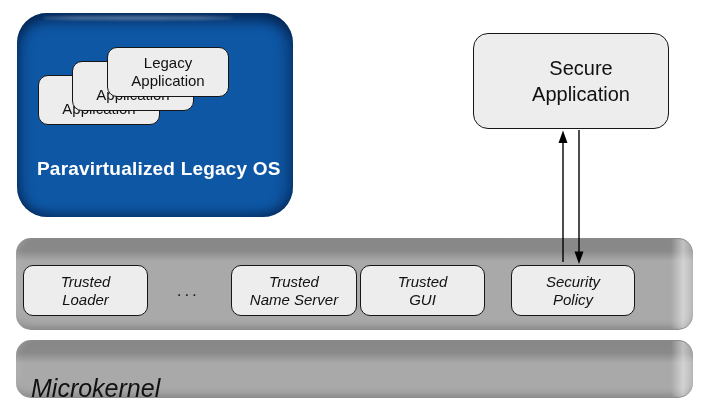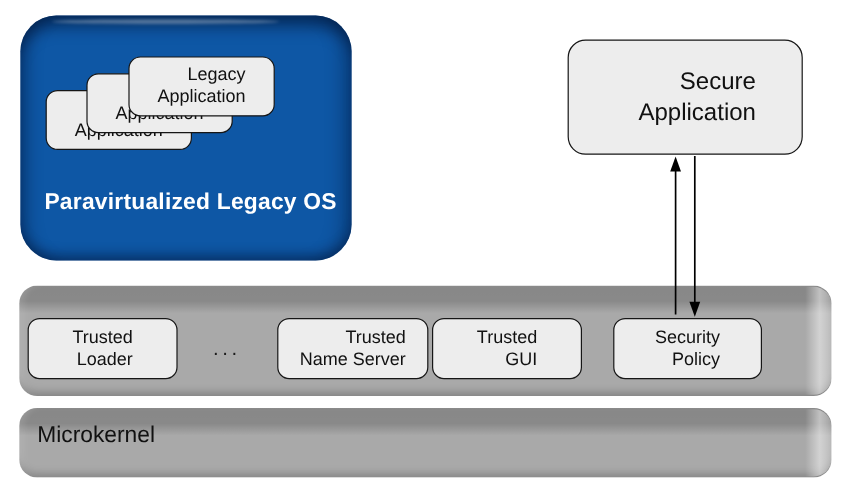--- a/index.html
+++ b/index.html
@@ -26,21 +26,21 @@
       inset 13px 0 12px -7px rgba(2,14,44,0.35),
       inset -14px 0 14px -7px rgba(2,14,44,0.35);
   }
   .legacy-os-slab::before{
     content:"";position:absolute;left:26px;right:60px;top:3px;height:4px;
     border-radius:50%;background:rgba(255,255,255,0.30);filter:blur(1.5px);
   }
   
   .node-box{
     position:absolute;display:flex;align-items:center;justify-content:center;
-    text-align:right;background:var(--box-fill);
+    text-align:center;background:var(--box-fill);
     border:1.6px solid var(--box-border);border-radius:10px;
     box-sizing:border-box;line-height:1.18;
   }
   .ml{white-space:pre-line;}
   
   .app-box{width:122px;height:50px;font-size:15px;}
   .app-back {left:21px;top:62px;}
   .app-mid  {left:55px;top:48px;}
   .app-front{left:90px;top:34px;}
   .os-label{
@@ -54,41 +54,42 @@
   }
   
   .slab-gray{
     position:absolute;border-radius:15px;
     background:
       linear-gradient(180deg, rgba(0,0,0,0.20) 0px, rgba(0,0,0,0.19) 13px, rgba(0,0,0,0) 23px),
       var(--slab-gray);
     box-shadow:
       inset 0 -6px 8px -4px rgba(0,0,0,0.28),
       inset 5px 0 7px -4px rgba(255,255,255,0.25);
+    font-style: italic;
   }
   .slab-gray::after{
     content:"";position:absolute;top:1px;right:0;bottom:1px;width:22px;
     border-radius:0 15px 15px 0;
     background:linear-gradient(90deg, rgba(255,255,255,0) 0%, rgba(255,255,255,0.48) 55%, rgba(255,255,255,0.22) 100%);
   }
   .services-slab{left:16px;top:238px;width:677px;height:92px;}
   .kernel-slab  {left:16px;top:340px;width:677px;height:58px;}
   
   .svc{top:27px;height:51px;font-size:15px;}
   .svc-loader    {left:7px;  width:125px;}
   .svc-nameserver{left:215px;width:126px;}
   .svc-gui       {left:344px;width:125px;}
   .svc-policy    {left:495px;width:124px;}
   .svc-ellipsis{
     position:absolute;left:145px;top:27px;width:56px;height:51px;
     display:flex;align-items:center;justify-content:center;
     font-size:17px;letter-spacing:3px;color:#1c1c1c;
   }
   .kernel-label{
-    position:absolute;left:15px;top:12px;font-size:19px;color:var(--label-text);
+    position:absolute;left:15px;top:34px;font-size:25px;color:var(--label-text);
   }
   
   .arrows{
     position:absolute;left:0;top:0;width:703px;height:407px;
     pointer-events:none;z-index:5;
   }
 </style>
 </head>
 <body>
 

